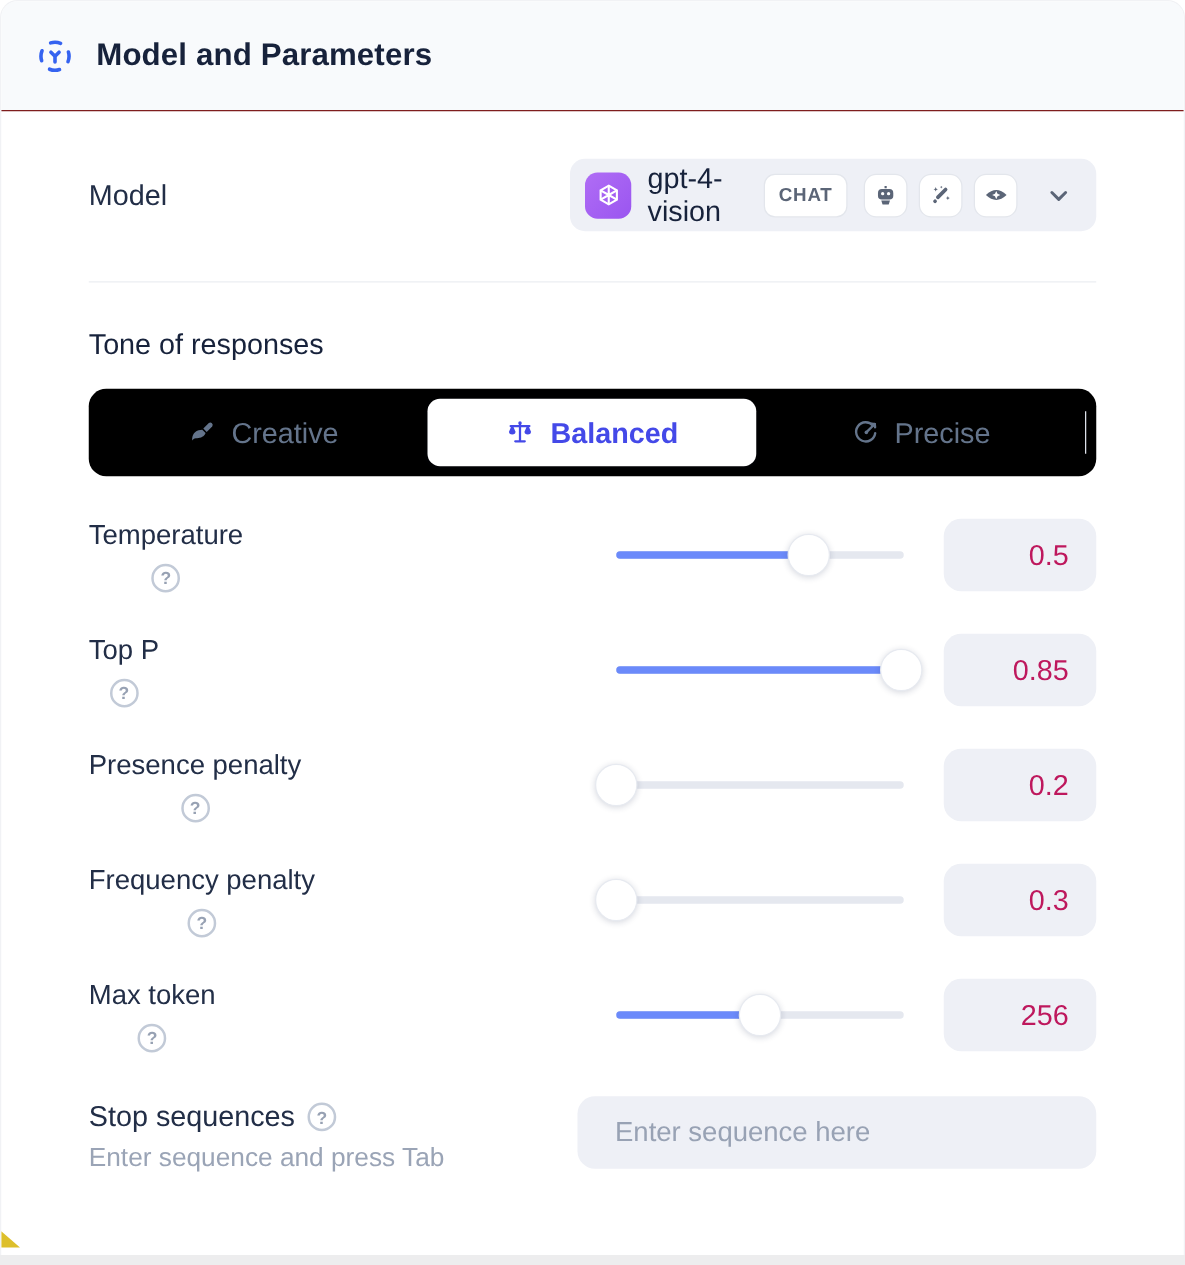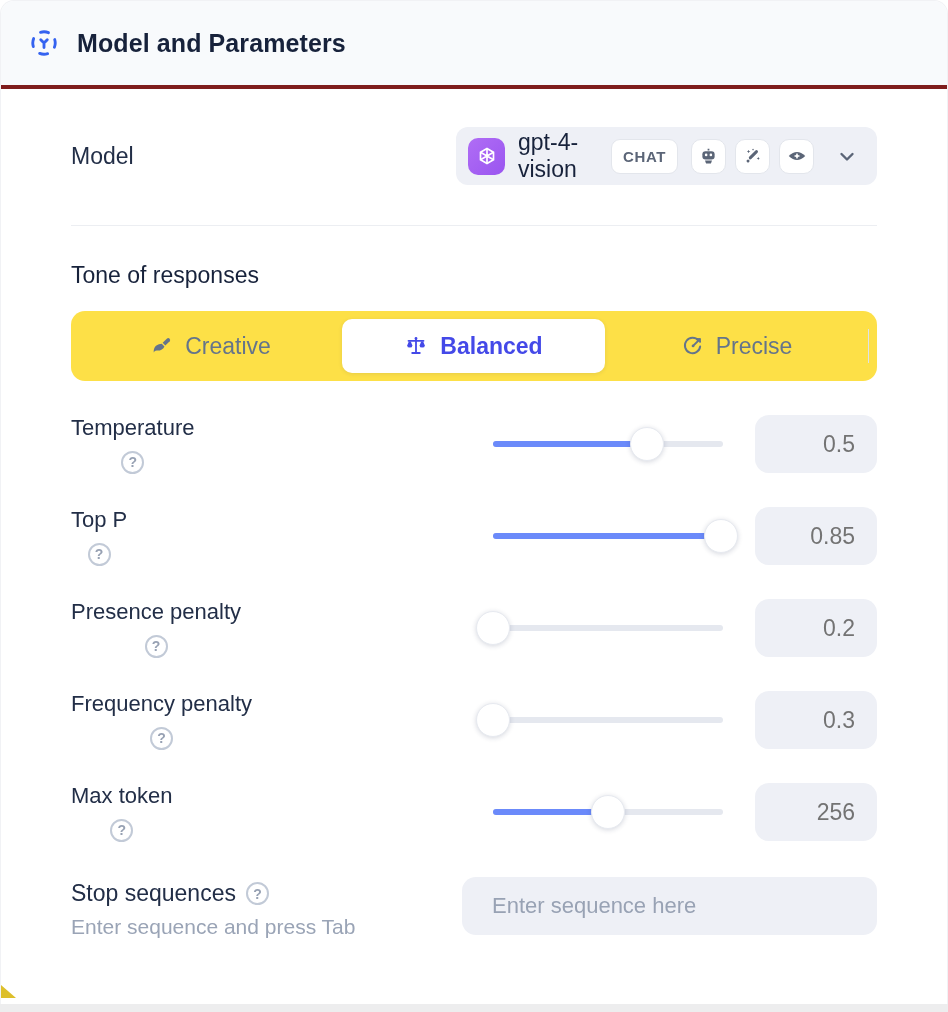--- a/index.html
+++ b/index.html
@@ -3,21 +3,21 @@
 <meta charset="utf-8">
 <style>
   * { margin:0; padding:0; box-sizing:border-box; }
   html,body { width:948px; height:1012px; overflow:hidden; background:#ffffff;
     font-family:"Liberation Sans","DejaVu Sans",sans-serif; color:#1c2940; }
 
   .card { position:relative; width:948px; height:1004px; background:#fff;
     border-radius:14px 14px 0 0; overflow:hidden; border:1px solid #f1f2f5; border-bottom:none; }
 
   
-  .header { height:88px; background:#f8fafc; border-bottom:4px solid #7f1d1d;
+  .header { height:88px; background:#f8fafc; border-bottom:1px solid #7f1d1d;
     display:flex; align-items:center; padding:0 28px; gap:18px; }
   .header h1 { font-size:25px; font-weight:600; color:#17223b; letter-spacing:.1px; }
   .hub-icon { width:30px; height:30px; flex:0 0 auto; }
 
   
   .body { padding:0 70px; }
 
   .model-row { margin-top:38px; display:flex; align-items:center; }
   .model-label { font-size:23px; color:#222e47; }
   .model-select { margin-left:auto; width:421px; height:58px; background:#eef0f6;
@@ -33,21 +33,21 @@
   .chip { width:35px; height:35px; background:#fff; border:1.5px solid #e3e6ec;
     border-radius:10px; display:flex; align-items:center; justify-content:center; flex:0 0 auto; }
   .chip + .chip { margin-left:-4px; }
   .chev { margin-left:8px; display:flex; }
 
   .divider { height:1px; background:#eceef2; margin-top:40px; }
 
   .section-title { margin-top:36px; font-size:23px; color:#17223b; }
 
   
-  .segmented { margin-top:22px; height:70px; background:#fde047; border-radius:14px;
+  .segmented { margin-top:22px; height:70px; background:#000000; border-radius:14px;
     display:flex; align-items:center; padding:8px; }
   .seg-item { flex:1; height:100%; display:flex; align-items:center; justify-content:center;
     gap:12px; font-size:23px; color:#64748b; cursor:pointer; border-radius:10px;
     position:relative; white-space:nowrap; }
   .seg-item.selected { background:#fff; color:#4449e8; font-weight:600;
     box-shadow:0 1px 4px rgba(30,41,80,.10); }
   .seg-divider { width:1px; height:34px; background:#dde1ea; flex:0 0 auto; }
 
   
   .param-row { display:flex; align-items:center; height:58px; margin-top:34px; }
@@ -57,21 +57,21 @@
     justify-content:center; flex:0 0 auto; }
   .slider { margin-left:auto; width:230px; position:relative; height:34px; cursor:pointer; }
   .track { position:absolute; left:0; right:0; top:14px; height:6px; border-radius:3px;
     background:#e5e8ef; }
   .fill { height:100%; border-radius:3px; background:#6b8afa; width:0; }
   .thumb { position:absolute; top:0; width:34px; height:34px; border-radius:50%;
     background:#fff; border:1px solid #e7eaf0; box-shadow:0 1px 5px rgba(30,41,80,.18);
     transform:translateX(-50%); }
   .value-box { margin-left:32px; width:122px; height:58px; background:#eef0f6;
     border-radius:14px; display:flex; align-items:center; justify-content:flex-end;
-    padding-right:22px; font-size:23px; color:#737373; }
+    padding-right:22px; font-size:23px; color:#be185d; }
 
   
   .stop-row { display:flex; align-items:flex-start; margin-top:36px; }
   .stop-labels { padding-top:3px; }
   .stop-title { display:flex; align-items:center; gap:10px; font-size:23px; font-weight:500;
     color:#222e47; }
   .stop-hint { margin-top:8px; font-size:21px; color:#9aa4b6; }
   .stop-input { margin-left:auto; width:415px; height:58px; background:#eef0f6; border:none;
     border-radius:14px; padding:0 30px; font-size:22px; color:#17223b; outline:none;
     font-family:inherit; }

